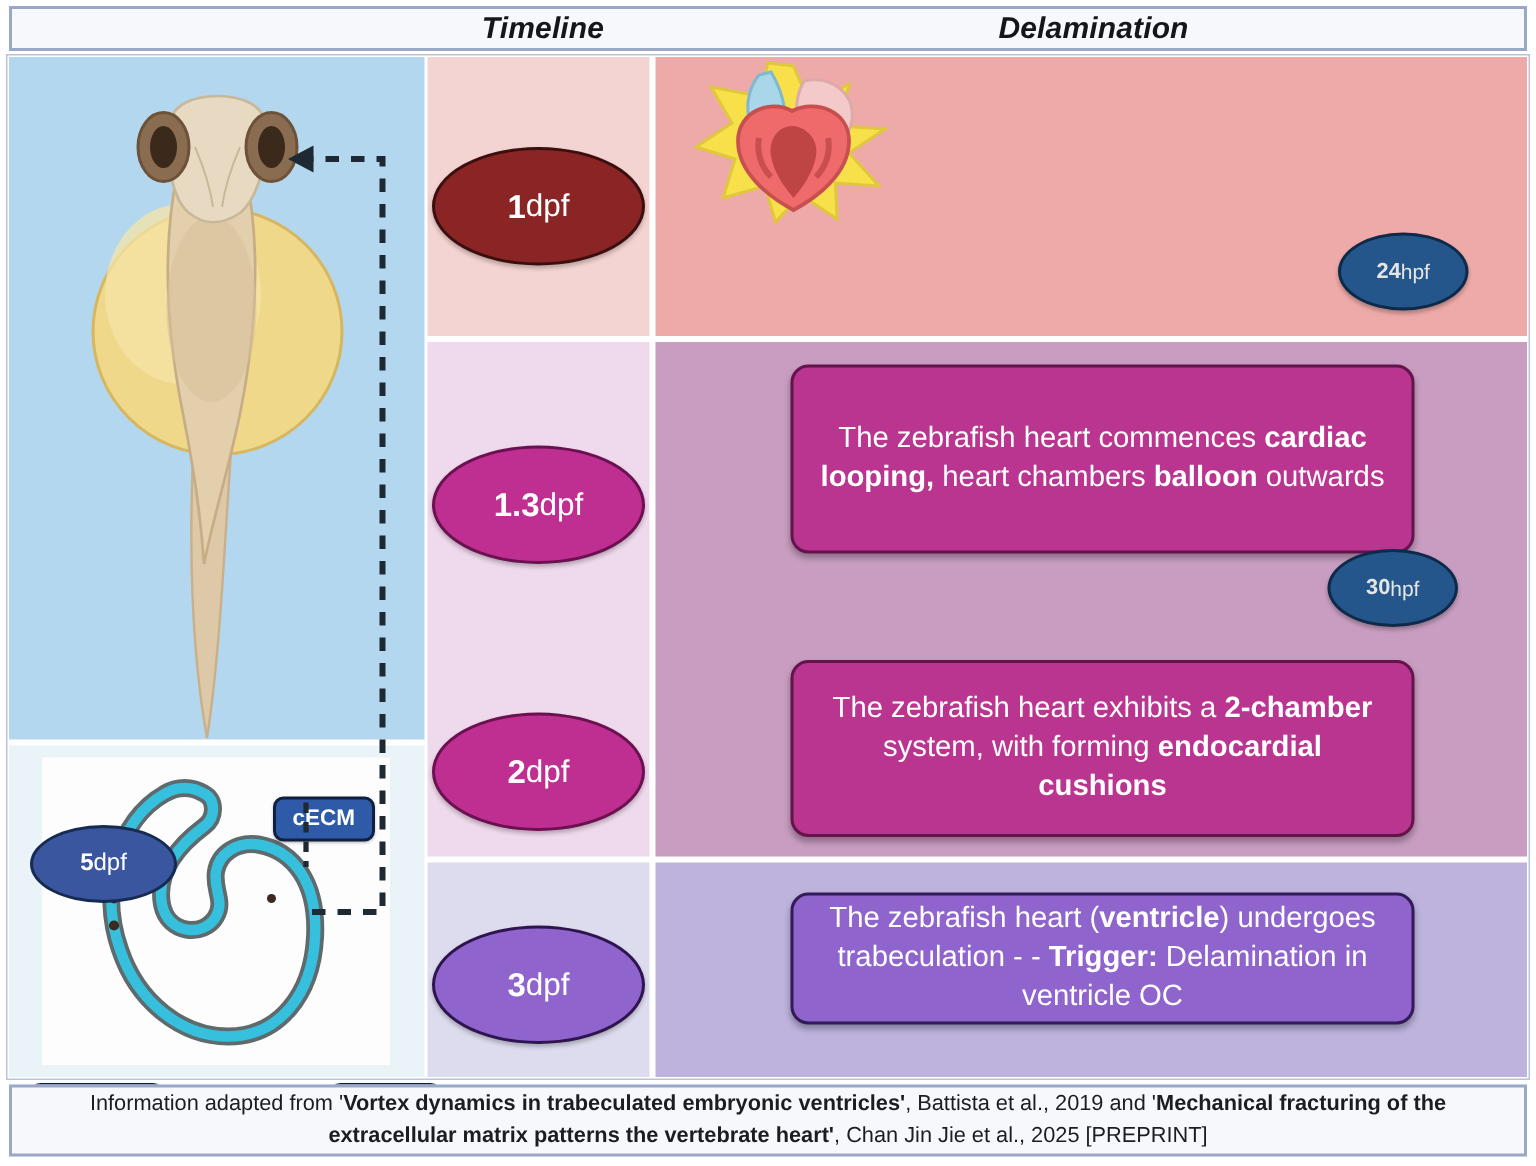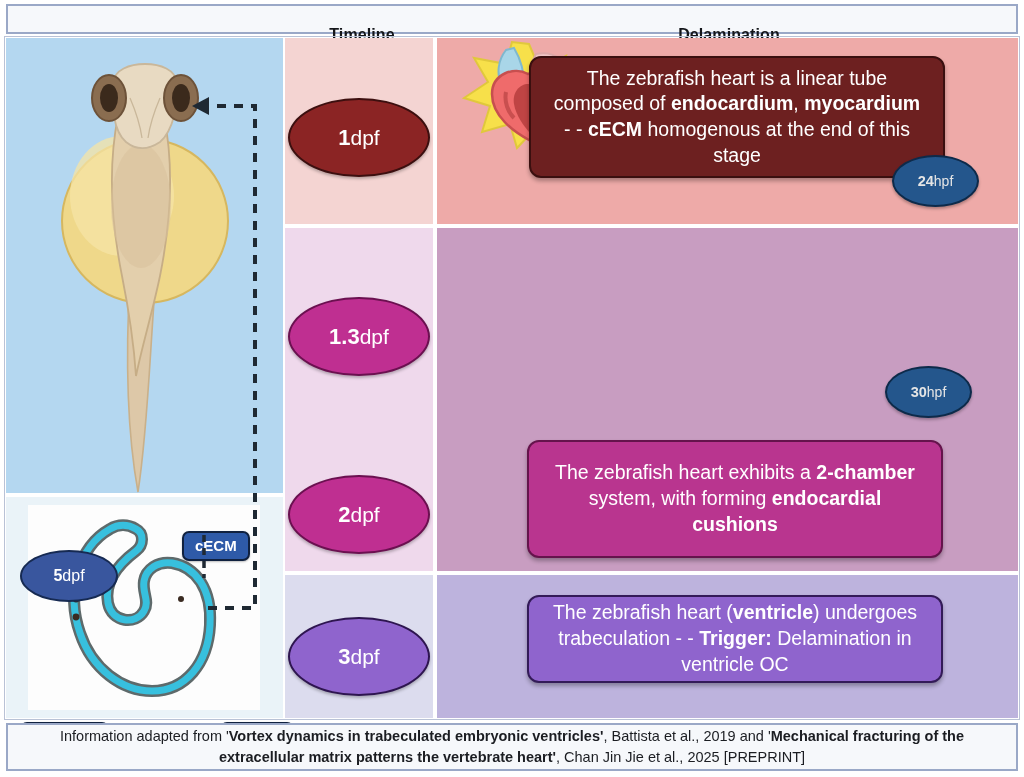--- a/index.html
+++ b/index.html
@@ -5,22 +5,22 @@
   html,body{margin:0;padding:0;background:#ffffff;}
   body{width:1024px;height:777px;font-family:"Liberation Sans",sans-serif;overflow:hidden;}
 
   .figure{position:relative;width:1024px;height:777px;box-sizing:border-box;}
 
   
   .header-row{
     position:absolute;left:6px;top:4px;width:1012px;height:30px;
     background:#f6f8fb;border:2px solid #9aa8c7;box-sizing:border-box;
   }
-  .header-cell{position:absolute;top:16px;height:100%;display:flex;align-items:center;justify-content:center;
-    font-size:16px;font-weight:bold;color:#14161a;letter-spacing:.1px;}
+  .header-cell{position:absolute;top:0;height:100%;display:flex;align-items:center;justify-content:center;
+    font-size:20px;font-weight:bold;color:#14161a;letter-spacing:.1px;font-style:italic;}
   .header-timeline{left:278px;width:152px;}
   .header-description{left:432px;width:578px;}
 
   
   .table-border{position:absolute;left:4px;top:36px;width:1016px;height:684px;
     border:1.5px solid #b9c2d6;box-sizing:border-box;pointer-events:none;}
 
   
   .left-col{position:absolute;left:6px;top:38px;width:277px;height:680px;}
   .fish-panel{position:absolute;left:0;top:0;width:277px;height:455px;background:#b4d7f0;}
@@ -222,30 +222,30 @@
         <path d="M44 10 C36 20 34 34 40 46 C46 56 56 56 60 46 C64 34 58 18 52 8 Z" fill="#a9d6e8" stroke="#7fb8cf" stroke-width="2"></path>
 
         <path d="M74 14 C92 10 108 22 106 40 C104 54 90 60 78 54 C68 48 66 28 74 14 Z" fill="#f3c9c9" stroke="#dda9a9" stroke-width="2"></path>
 
         <path d="M66 34 C52 26 30 34 30 54 C30 76 52 92 67 100 C82 92 104 76 104 54 C104 34 82 26 66 34 Z" fill="#ef6b6b" stroke="#c74f4f" stroke-width="2.5"></path>
         <path d="M66 44 C58 44 50 52 52 64 C54 76 62 86 67 92 C72 86 80 76 82 64 C84 52 74 44 66 44 Z" fill="#b33b3b" opacity=".8"></path>
         <path d="M44 52 C42 62 46 72 52 78" stroke="#c94f4f" stroke-width="4" fill="none"></path>
         <path d="M90 52 C92 62 88 72 82 78" stroke="#c94f4f" stroke-width="4" fill="none"></path>
       </svg>
 
-      <div class="callout c1">
-        <span><span>The zebrafish heart is a linear tube composed of </span><b>endocardium</b><span>, </span><b>myocardium</b><span> - - </span><b>cECM</b><span> homogenous at the end of this stage</span></span>
-      </div>
       <div class="hpf-badge badge24">
         <b>24</b>
           <span>hpf</span>
       </div>
     </div>
 
     <div class="desc-band d2">
+      <div class="callout c2">
+        <span><span>The zebrafish heart commences </span><b>cardiac looping,</b><span> heart chambers </span><b>balloon</b><span> outwards</span></span>
+      </div>
       <div class="hpf-badge badge30">
         <b>30</b>
           <span>hpf</span>
       </div>
       <div class="callout c4">
         <span><span>The zebrafish heart exhibits a </span><b>2-chamber</b><span> system, with forming </span><b>endocardial cushions</b></span>
       </div>
     </div>
 
     <div class="desc-band d3">

